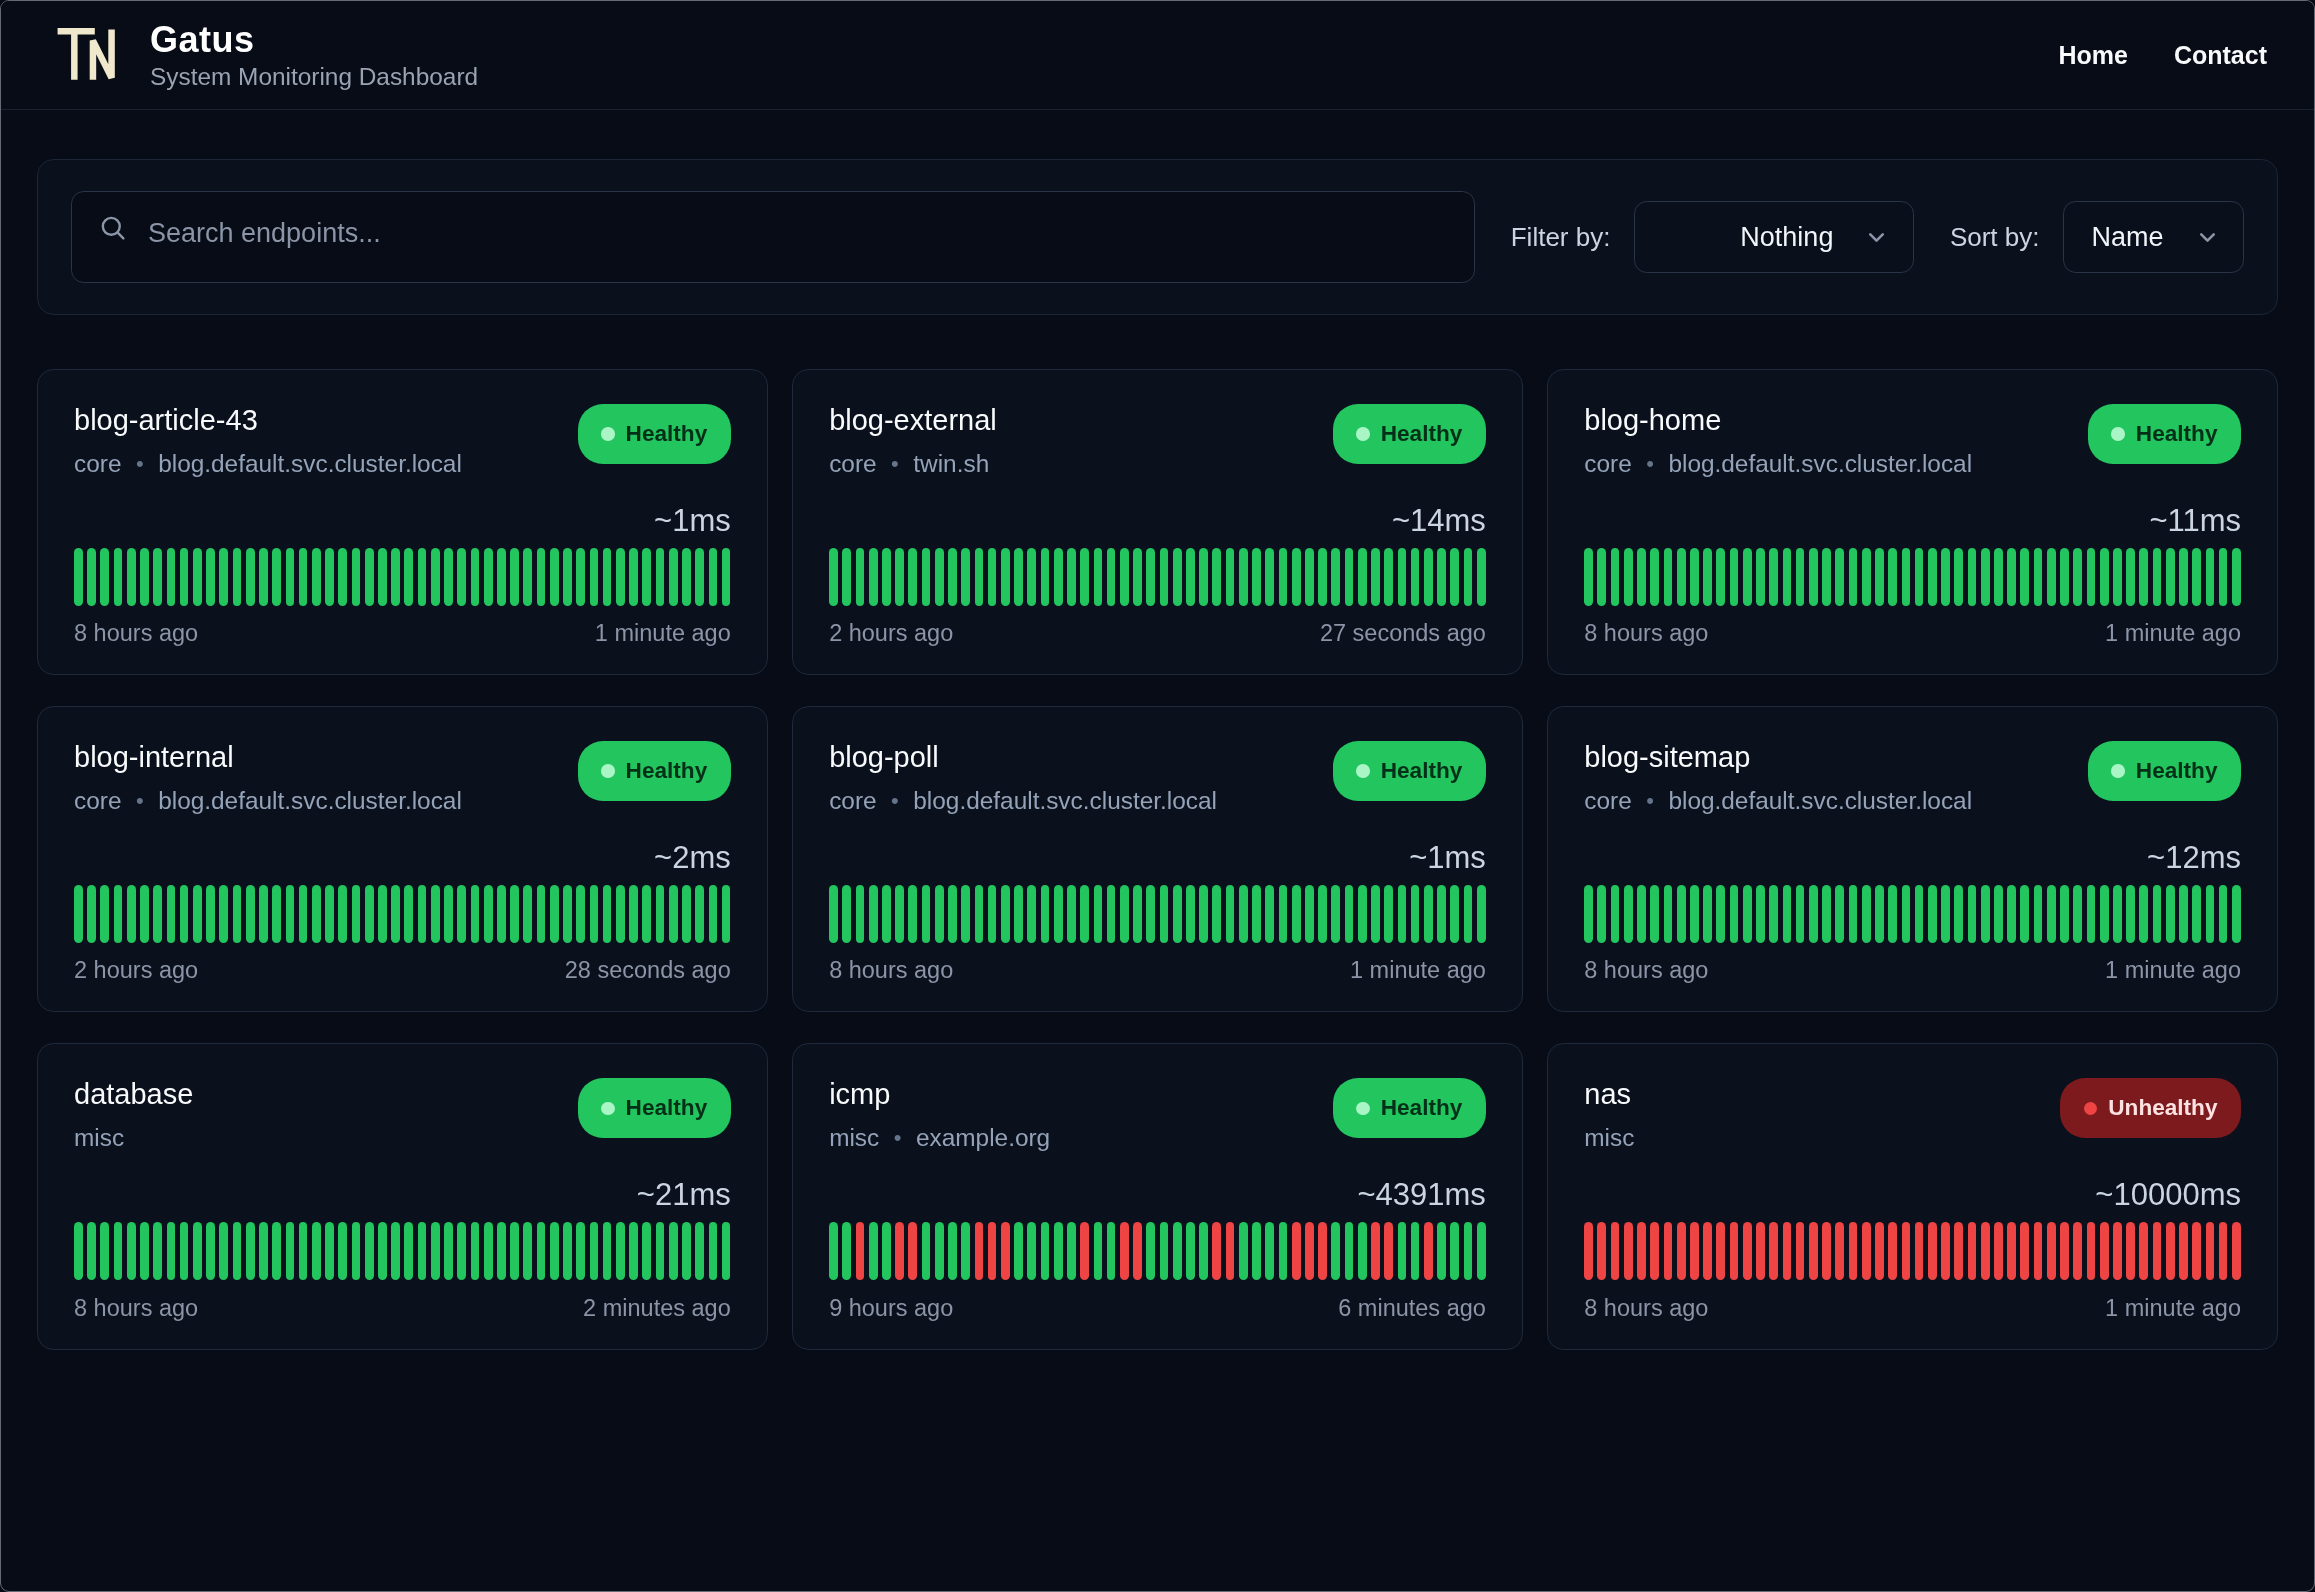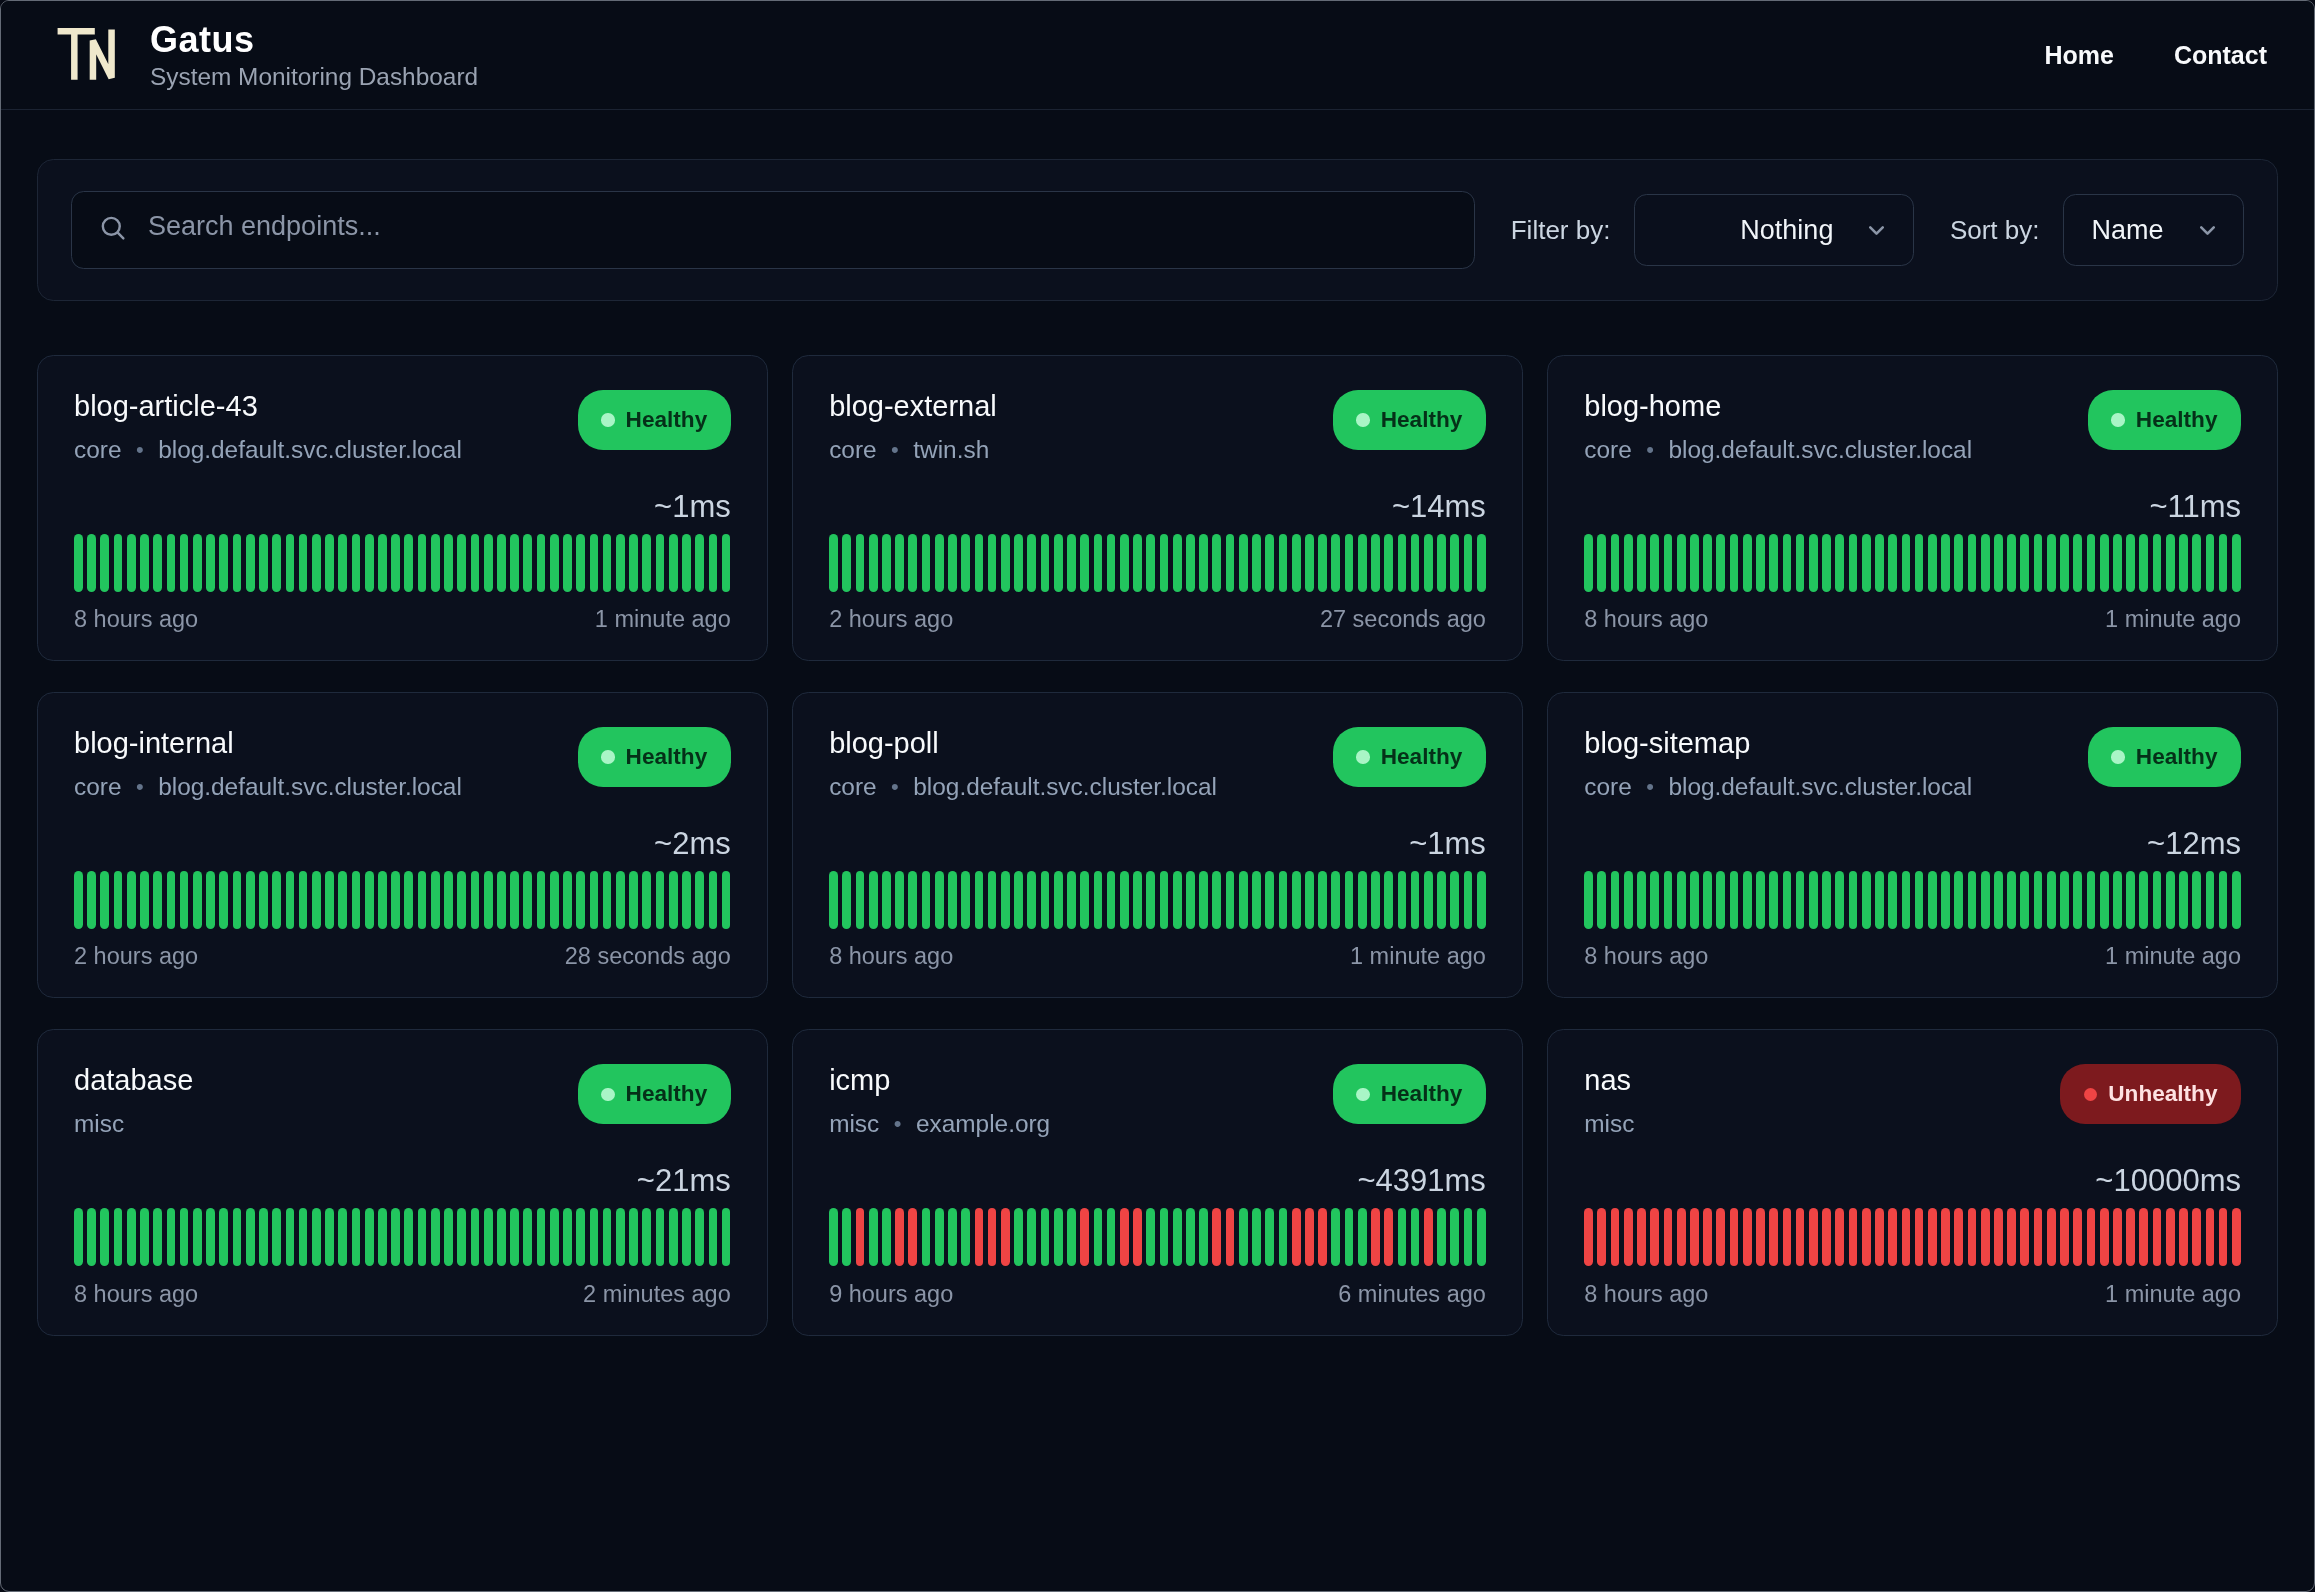--- a/index.html
+++ b/index.html
@@ -23,21 +23,21 @@
     height: 109px;
     display: flex; align-items: center; justify-content: space-between;
     padding: 0 47px 0 51px;
     border-bottom: 1.8px solid #1b2332;
     background: #070c16;
   }
   .brand { display: flex; align-items: center; gap: 31px; }
   .logo { width: 67px; height: 71px; display: block; }
   .brand-name { font-size: 36px; font-weight: 700; color: #ffffff; letter-spacing: 0.5px; }
   .brand-tagline { font-size: 24.4px; color: #9aa3b2; margin-top: 2px; }
-  nav.main-nav { display: flex; gap: 60px; }
+  nav.main-nav { display: flex; gap: 46px; }
   nav.main-nav a { font-size: 25px; font-weight: 600; color: #f8fafc; text-decoration: none; cursor: pointer; }
 
   
   main { padding: 0 36px; }
   .hero { margin-top: 54px; display: flex; justify-content: space-between; align-items: flex-start; }
   .hero h1 { font-size: 61px; font-weight: 800; color: #ffffff; letter-spacing: -0.9px; }
   .hero .subtitle { font-size: 27px; color: #94a3b8; margin-top: 18px; }
   .hero-icons { display: flex; gap: 56px; margin-top: 47px; padding-right: 11px; }
   .hero-icons svg { width: 42px; height: 42px; cursor: pointer; }
 
@@ -48,21 +48,21 @@
     border: 1.8px solid #1d2636;
     border-radius: 16.3px;
     padding: 31px 33px;
     display: flex; align-items: center; gap: 36px;
   }
   .search-wrap { flex: 1; position: relative; }
   .search-wrap svg {
     position: absolute; left: 27px; top: 22px; width: 29px; height: 29px;
   }
   .search-input {
-    width: 100%; height: 78px;
+    width: 100%; height: 92px;
     background: #070c16;
     border: 1.8px solid #2a3547;
     border-radius: 12.7px;
     padding: 0 27px 8px 76px;
     font-size: 27px;
     color: #e5e7eb;
     font-family: "Liberation Sans", sans-serif;
     outline: none;
   }
   .search-input::placeholder { color: #8b95a7; }

